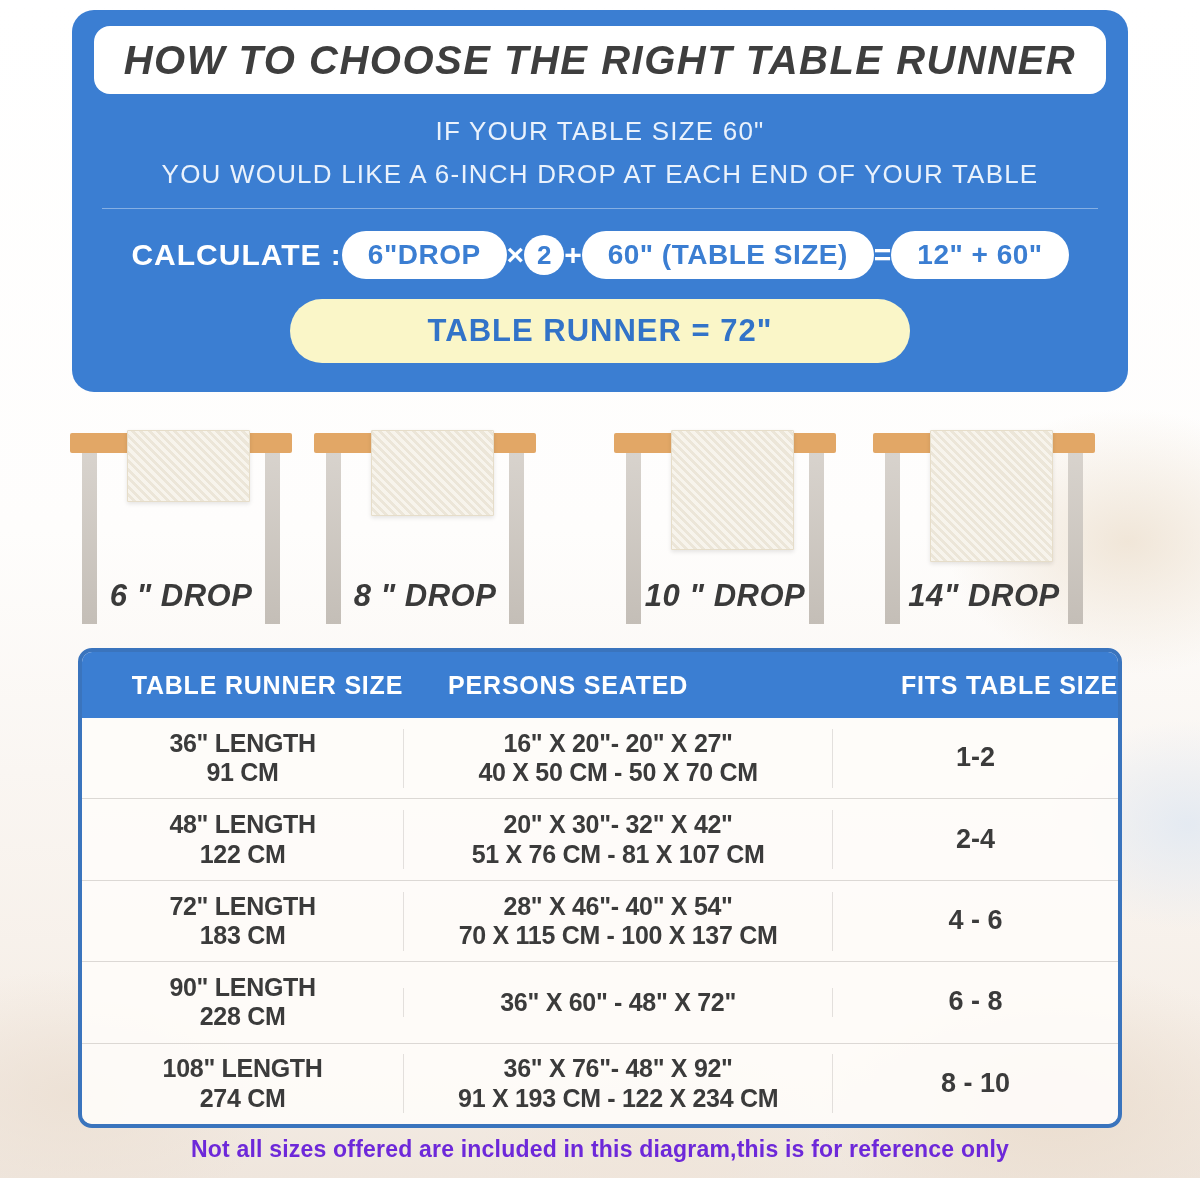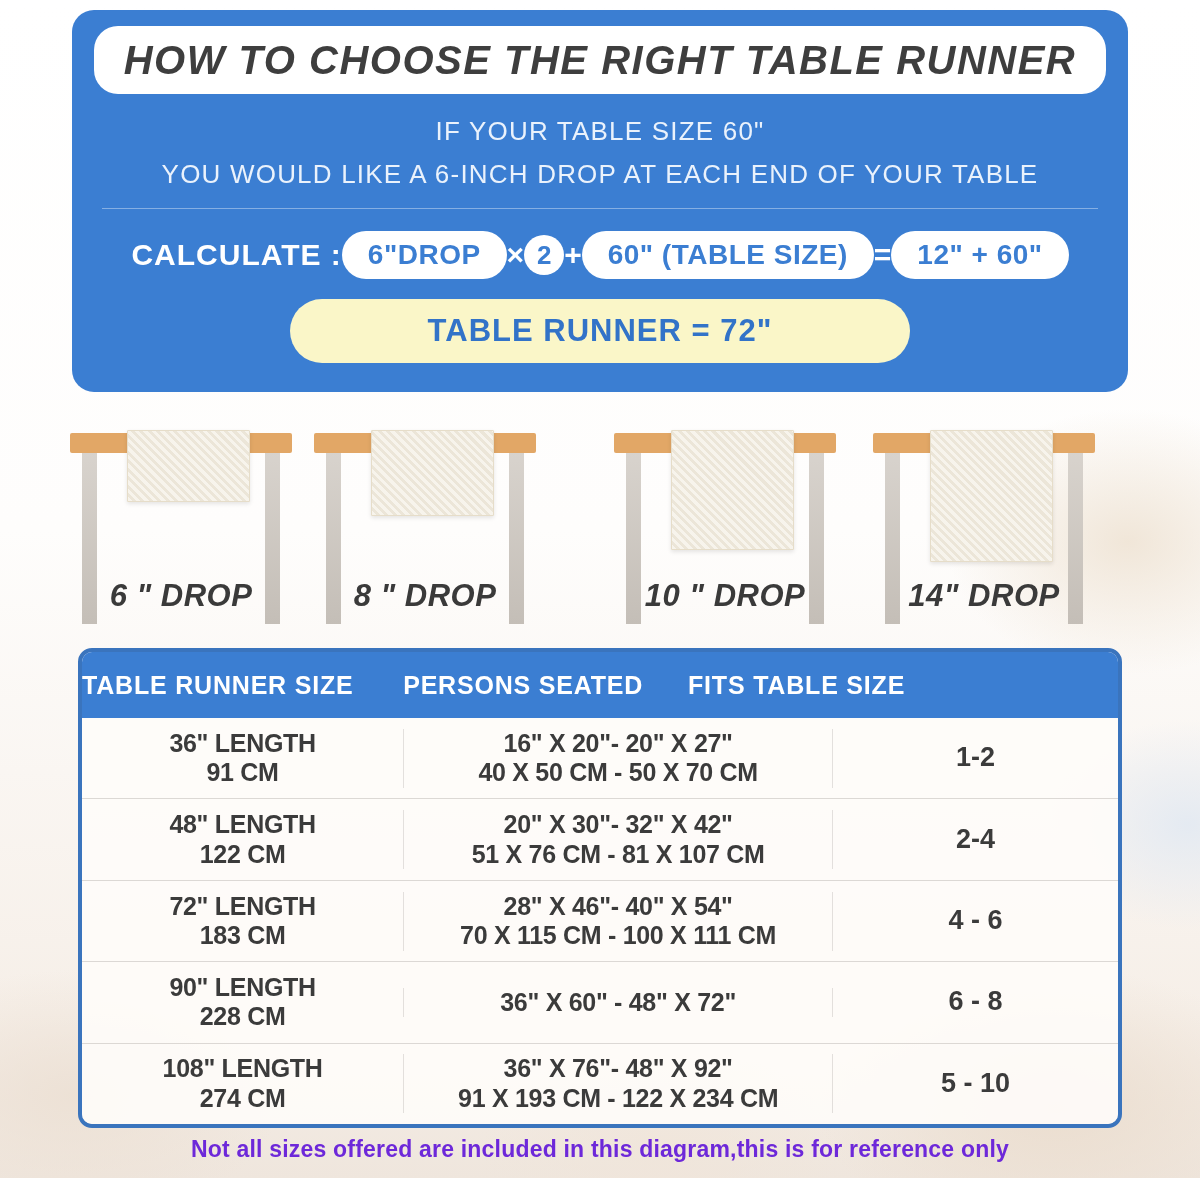--- a/index.html
+++ b/index.html
@@ -17,21 +17,21 @@
       linear-gradient(#ffffff 0%, #fefdfc 45%, #f6efe8 86%, #efe6dd 100%);
   }
 
   
   .blue-panel{
     position:absolute;left:72px;top:10px;width:1056px;height:382px;
     background:#3b7ed2;border-radius:22px;box-sizing:border-box;
     padding:16px 22px 0 22px;
   }
   .title-box{
-    background:#ffffff;border-radius:24px;height:68px;
+    background:#ffffff;border-radius:16px;height:68px;
     display:flex;align-items:center;justify-content:center;
   }
   .title-box h1{
     margin:0;font-size:40px;font-weight:bold;font-style:italic;
     color:#3e3e3e;letter-spacing:1.5px;white-space:nowrap;
   }
   .subtitle{
     color:#eaf2fc;text-align:center;letter-spacing:1.2px;
     font-size:26px;font-weight:500;
   }
@@ -101,21 +101,21 @@
   .size-panel{
     position:absolute;left:78px;top:648px;width:1044px;height:480px;
     border:4px solid #3a74bd;border-radius:14px;box-sizing:border-box;
     overflow:hidden;display:flex;flex-direction:column;
     background:rgba(252,250,247,.55);
   }
   .size-header{
     background:#3b7ed2;height:66px;flex:0 0 66px;display:flex;align-items:center;
   }
   .size-header .hcell{
-    color:#ffffff;font-size:25px;font-weight:bold;letter-spacing:.8px;text-align:left;
+    color:#ffffff;font-size:25px;font-weight:bold;letter-spacing:.8px;text-align:right;
   }
   .col1{width:31%;}
   .col2{width:41.5%;}
   .col3{width:27.5%;}
   .size-body{flex:1;display:flex;flex-direction:column;}
   .trow{
     flex:1;display:flex;align-items:center;
     background:rgba(255,253,250,.78);
     border-top:1px solid rgba(165,160,154,.38);
   }
@@ -222,21 +222,21 @@
       <div class="tcell col3">2-4</div>
     </div>
 
     <div class="trow">
       <div class="tcell col1">
         <span class="sub">72" LENGTH</span>
         <span class="sub">183 CM</span>
       </div>
       <div class="tcell col2">
         <span class="sub">28" X 46"- 40" X 54"</span>
-        <span class="sub">70 X 115 CM - 100 X 111 CM</span>
+        <span class="sub">70 X 115 CM - 100 X 137 CM</span>
       </div>
       <div class="tcell col3">4 - 6</div>
     </div>
 
     <div class="trow">
       <div class="tcell col1">
         <span class="sub">90" LENGTH</span>
         <span class="sub">228 CM</span>
       </div>
       <div class="tcell col2">
@@ -247,19 +247,19 @@
 
     <div class="trow">
       <div class="tcell col1">
         <span class="sub">108" LENGTH</span>
         <span class="sub">274 CM</span>
       </div>
       <div class="tcell col2">
         <span class="sub">36" X 76"- 48" X 92"</span>
         <span class="sub">91 X 193 CM - 122 X 234 CM</span>
       </div>
-      <div class="tcell col3">5 - 10</div>
+      <div class="tcell col3">8 - 10</div>
     </div>
 
   </div>
 </div>
 
 <div class="footnote">Not all sizes offered are included in this diagram,this is for reference only</div>
 
 </body></html>

